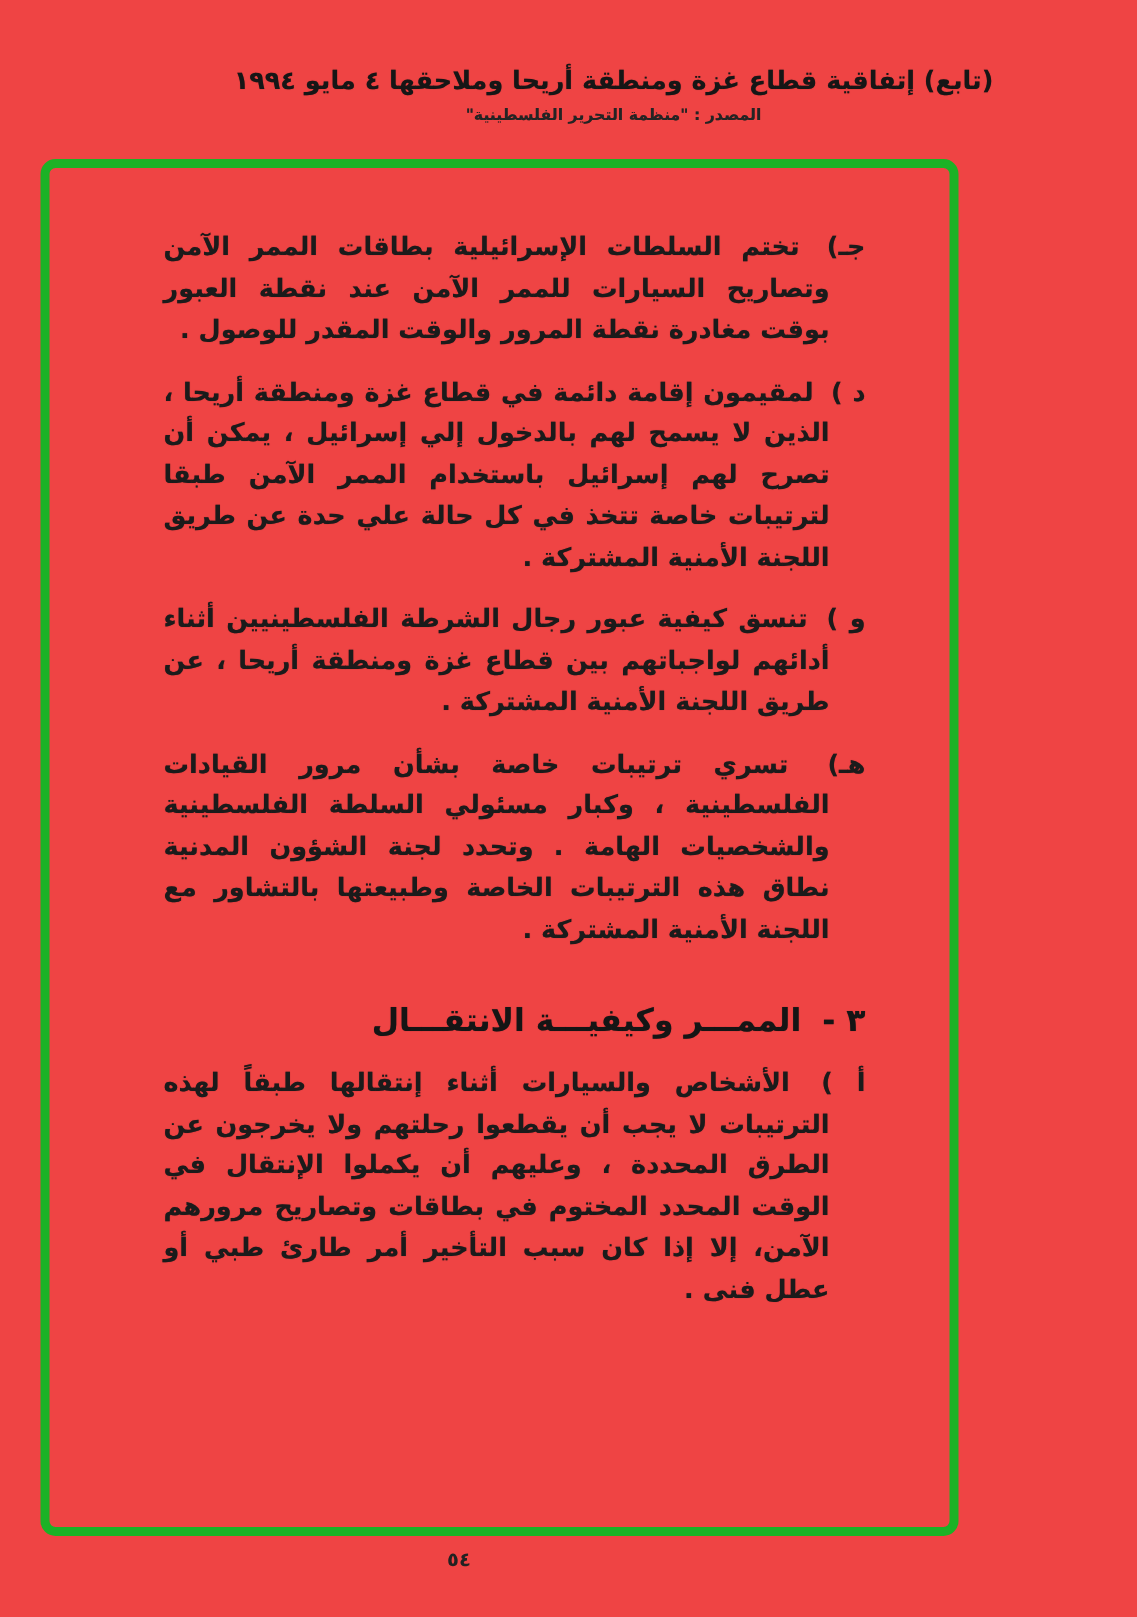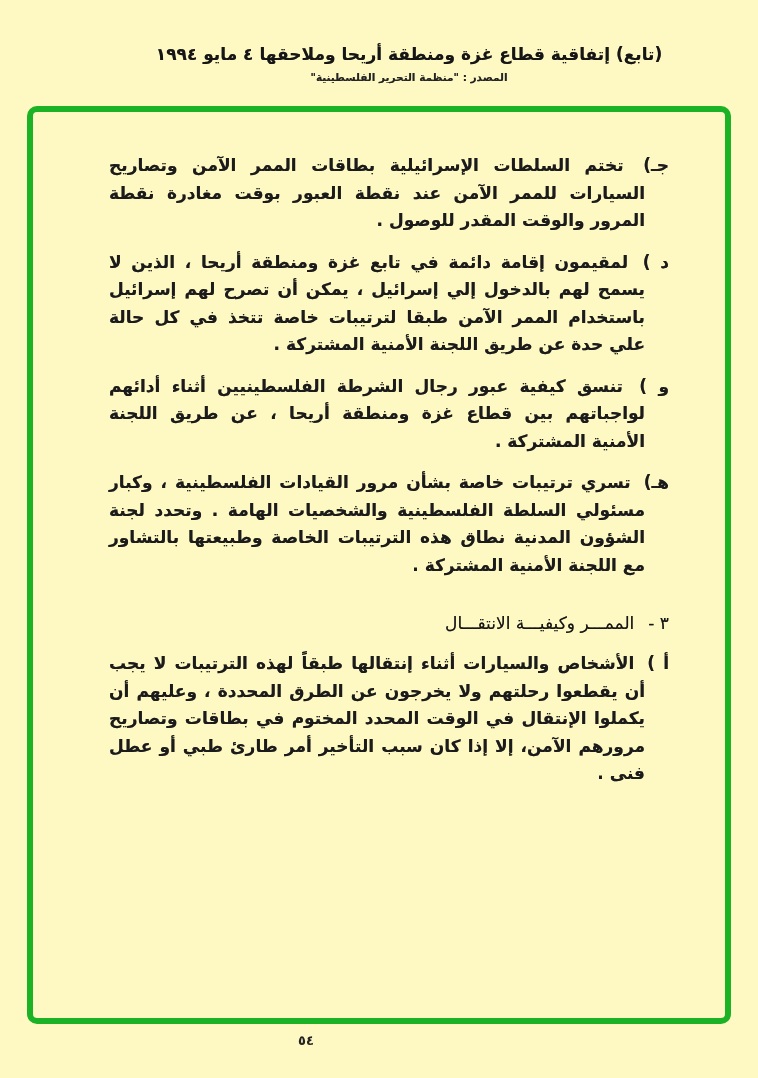--- a/index.html
+++ b/index.html
@@ -4,21 +4,21 @@
 <style>
   html, body {
     margin: 0;
     padding: 0;
     background: #fcfcf9;
   }
   .page {
     position: relative;
     width: 758px;
     height: 1078px;
-    background: #fef9c3;
+    background: #ef4444;
     font-family: "DejaVu Sans", sans-serif;
     overflow: hidden;
   }
   .header {
     position: absolute;
     top: 44px;
     left: 0;
     width: 758px;
     text-align: center;
     direction: rtl;
@@ -35,21 +35,21 @@
     font-size: 10.5px;
     font-weight: bold;
     color: #242424;
     margin-top: 7px;
     text-shadow: 0 0 0.4px rgba(20,20,20,0.5);
   }
   .frame {
     position: absolute;
     left: 27px;
     top: 106px;
-    width: 704px;
+    width: 612px;
     height: 918px;
     box-sizing: border-box;
     border: 6px solid #1cb226;
     border-radius: 10px;
     background: transparent;
   }
   .content {
     direction: rtl;
     padding: 40px 56px 0 76px;
     text-shadow: 0 0 0.5px rgba(20,20,20,0.55);
@@ -63,22 +63,22 @@
     margin: 0 0 14px 0;
     padding-right: 24px;
     text-indent: -24px;
   }
   .para .marker {
     margin-left: 5px;
     white-space: nowrap;
   }
   .section-heading {
     direction: rtl;
-    font-size: 17px;
-    font-weight: normal;
+    font-size: 21px;
+    font-weight: bold;
     color: #151515;
     margin: 34px 0 17px 0;
   }
   .section-number {
     margin-left: 14px;
   }
   .page-number {
     position: absolute;
     top: 1033px;
     left: 0;
@@ -97,21 +97,21 @@
   <div class="header">
     <div class="header-title">(تابع) إتفاقية قطاع غزة ومنطقة أريحا وملاحقها ٤ مايو ١٩٩٤</div>
     <div class="header-source">المصدر :  "منظمة التحرير الفلسطينية"</div>
   </div>
 
   <div class="frame">
     <div class="content">
 
       <p class="para"><span class="marker">جـ)</span> <span>تختم السلطات الإسرائيلية بطاقات الممر الآمن وتصاريح السيارات للممر الآمن عند نقطة العبور بوقت مغادرة نقطة المرور والوقت المقدر للوصول .</span></p>
 
-      <p class="para"><span class="marker">د )</span> <span>لمقيمون إقامة دائمة في تابع غزة ومنطقة أريحا ، الذين لا يسمح لهم بالدخول إلي إسرائيل ،  يمكن أن تصرح لهم إسرائيل باستخدام الممر الآمن طبقا لترتيبات خاصة تتخذ في كل حالة علي حدة عن طريق اللجنة الأمنية المشتركة .</span></p>
+      <p class="para"><span class="marker">د )</span> <span>لمقيمون إقامة دائمة في قطاع غزة ومنطقة أريحا ، الذين لا يسمح لهم بالدخول إلي إسرائيل ،  يمكن أن تصرح لهم إسرائيل باستخدام الممر الآمن طبقا لترتيبات خاصة تتخذ في كل حالة علي حدة عن طريق اللجنة الأمنية المشتركة .</span></p>
 
       <p class="para"><span class="marker">و )</span> <span>تنسق كيفية عبور رجال الشرطة الفلسطينيين أثناء أدائهم لواجباتهم بين قطاع غزة ومنطقة أريحا ، عن طريق اللجنة الأمنية المشتركة .</span></p>
 
       <p class="para"><span class="marker">هـ)</span> <span>تسري ترتيبات خاصة بشأن مرور القيادات الفلسطينية ، وكبار مسئولي السلطة الفلسطينية والشخصيات الهامة . وتحدد لجنة الشؤون المدنية نطاق هذه الترتيبات الخاصة وطبيعتها بالتشاور مع اللجنة الأمنية المشتركة .</span></p>
 
 
       <div class="section-heading"><span class="section-number">٣ -</span><span>الممـــر وكيفيـــة الانتقـــال</span></div>
 
       <p class="para"><span class="marker">أ )</span> <span>الأشخاص والسيارات أثناء إنتقالها طبقاً لهذه الترتيبات لا يجب أن يقطعوا رحلتهم ولا يخرجون عن الطرق المحددة ، وعليهم أن يكملوا الإنتقال في الوقت المحدد المختوم في بطاقات وتصاريح مرورهم الآمن، إلا إذا كان سبب التأخير أمر طارئ طبي أو عطل فنى .</span></p>
 

